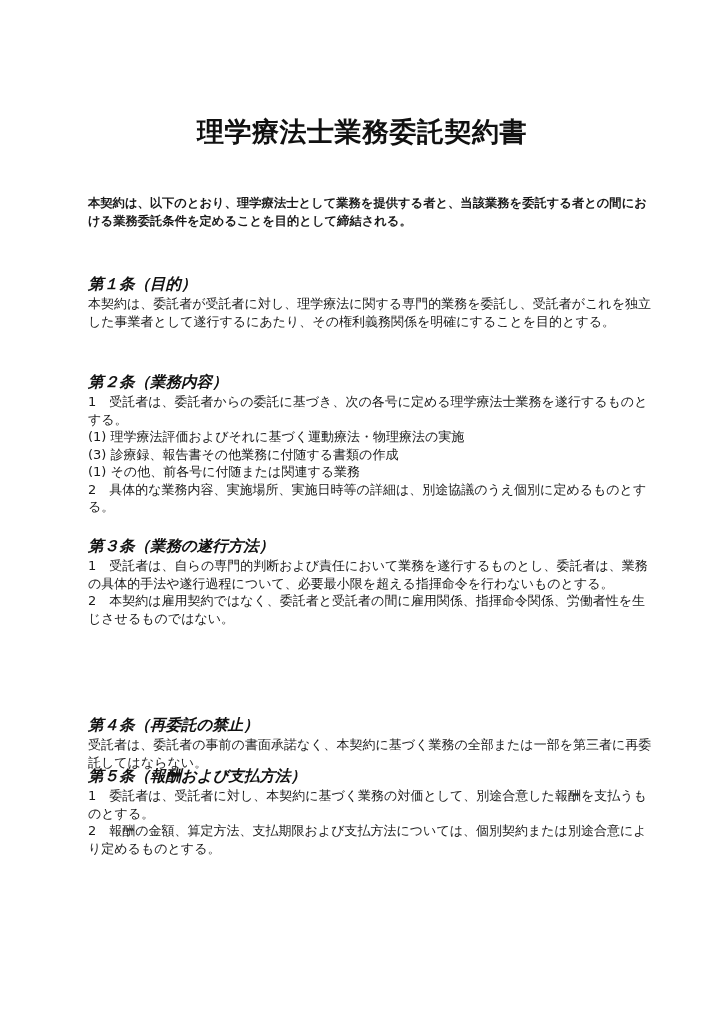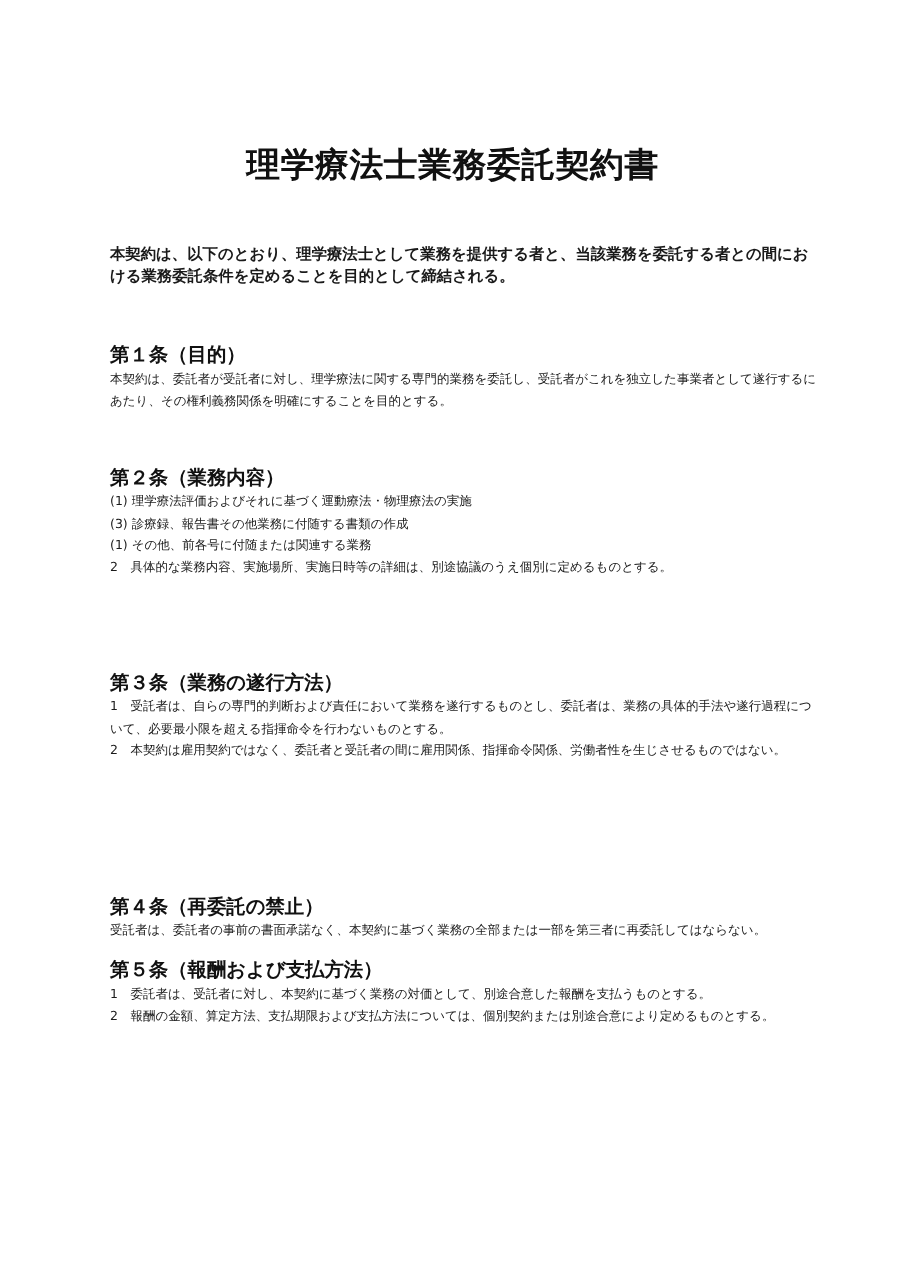--- a/index.html
+++ b/index.html
@@ -45,24 +45,25 @@
       position: absolute;
       left: 88px;
       width: 565px;
     }
     .section h2 {
       margin: 0 0 1px 0;
       font-size: 15.5px;
       font-weight: bold;
       line-height: 20px;
       color: #111;
+      font-style: italic;
     }
     .section p {
       margin: 0;
-      font-size: 10px;
+      font-size: 13px;
       line-height: 17.5px;
     }
     #sec1 { top: 274px; }
     #sec2 { top: 372px; }
     #sec3 { top: 536px; }
     #sec4 { top: 668px; margin-top: 47px; }
     #sec5 { top: 766px; }
   </style>
 </head>
 <body>
@@ -73,20 +74,21 @@
 
   <p class="intro">本契約は、以下のとおり、理学療法士として業務を提供する者と、当該業務を委託する者との間における業務委託条件を定めることを目的として締結される。</p>
 
   <div class="section" id="sec1">
     <h2>第１条（目的）</h2>
     <p>本契約は、委託者が受託者に対し、理学療法に関する専門的業務を委託し、受託者がこれを独立した事業者として遂行するにあたり、その権利義務関係を明確にすることを目的とする。</p>
   </div>
 
   <div class="section" id="sec2">
     <h2>第２条（業務内容）</h2>
+    <p>1　受託者は、委託者からの委託に基づき、次の各号に定める理学療法士業務を遂行するものとする。</p>
     <p>(1) 理学療法評価およびそれに基づく運動療法・物理療法の実施</p>
     <p>(3) 診療録、報告書その他業務に付随する書類の作成</p>
     <p>(1) その他、前各号に付随または関連する業務</p>
     <p>2　具体的な業務内容、実施場所、実施日時等の詳細は、別途協議のうえ個別に定めるものとする。</p>
   </div>
 
   <div class="section" id="sec3">
     <h2>第３条（業務の遂行方法）</h2>
     <p>1　受託者は、自らの専門的判断および責任において業務を遂行するものとし、委託者は、業務の具体的手法や遂行過程について、必要最小限を超える指揮命令を行わないものとする。</p>
     <p>2　本契約は雇用契約ではなく、委託者と受託者の間に雇用関係、指揮命令関係、労働者性を生じさせるものではない。</p>

